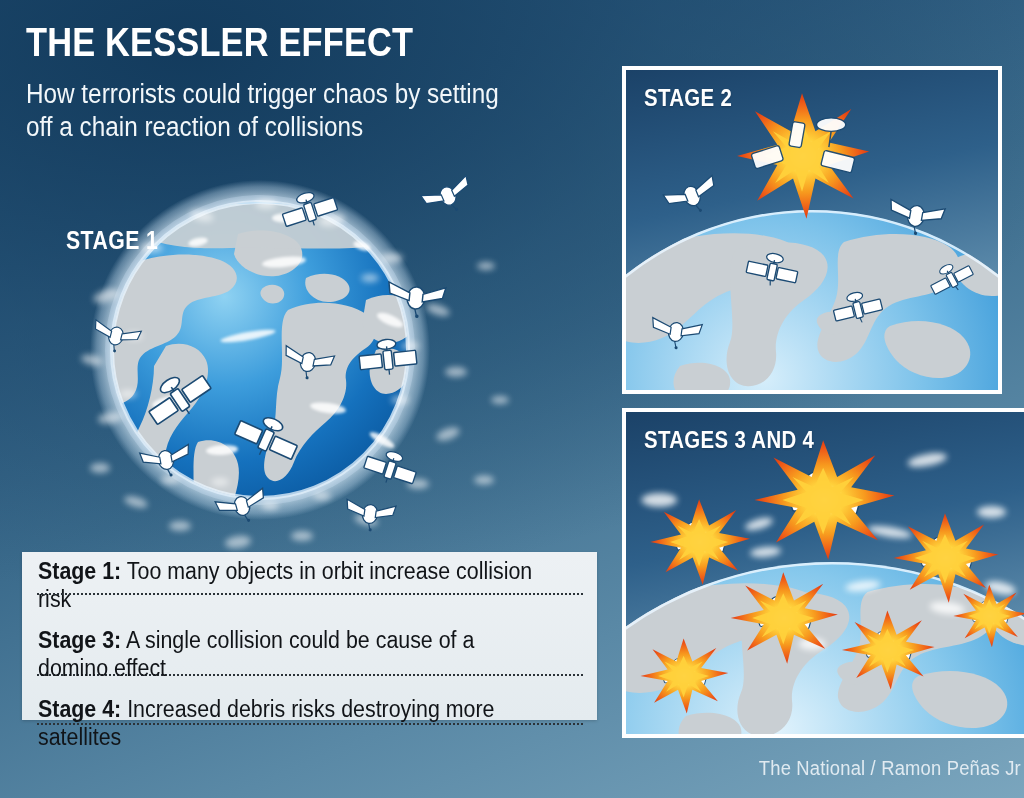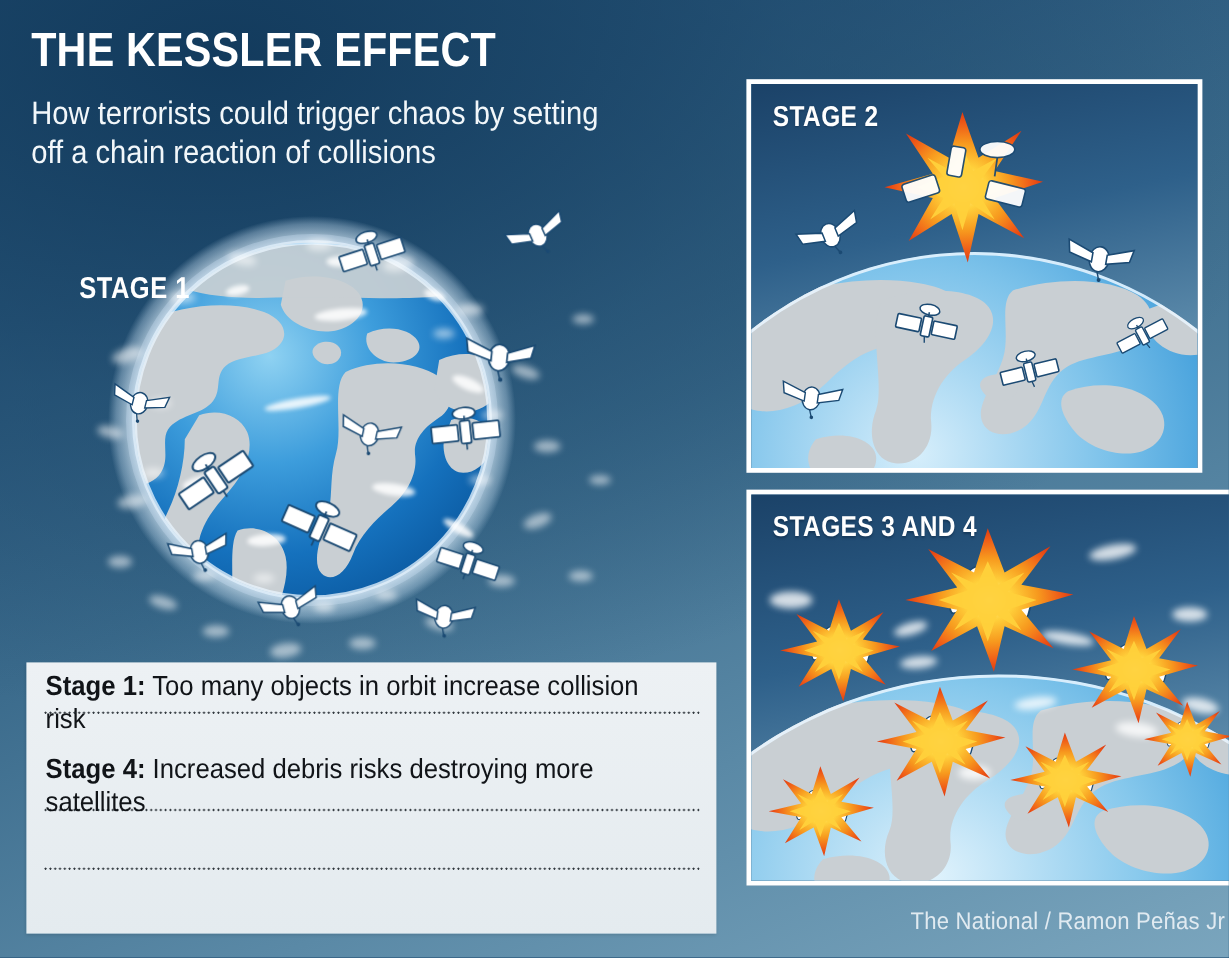--- a/index.html
+++ b/index.html
@@ -35,21 +35,21 @@
     font-size:25px;font-weight:bold;color:#ffffff;letter-spacing:0.5px;
     font-family:"Liberation Sans Narrow","Liberation Sans",sans-serif;
     transform:scaleX(0.85);transform-origin:left top;
     text-transform:uppercase;
   }
   
   #stage1-scene{position:absolute;left:70px;top:150px;width:470px;height:410px;}
   #stage1-scene svg{display:block;}
   
   .legend{
-    position:absolute;left:22px;top:552px;width:575px;height:226px;
+    position:absolute;left:22px;top:552px;width:575px;height:168px;
     background:linear-gradient(180deg,#edf1f4 0%, #e4ebef 100%);
     box-shadow:0 1px 3px rgba(0,0,0,0.18);
     padding:0;box-sizing:border-box;
   }
   .legend-row{
     position:relative;padding:5px 14px 4px 16px;box-sizing:border-box;
     font-family:"Liberation Sans Narrow","Liberation Sans",sans-serif;
     color:#111418;
   }
   .legend-row .ltext{
@@ -238,20 +238,26 @@
     <div class="legend-row">
       <span class="ltext">
         <span class="lkey">Stage 1:</span>
         <span>Too many objects in orbit increase collision risk</span>
       </span>
     </div>
     <div class="dotsep" style="top:41px"></div>
 
     <div class="dotsep" style="top:122px"></div>
 
+    <div class="legend-row" style="padding-top:9px">
+      <span class="ltext">
+        <span class="lkey">Stage 3:</span>
+        <span>A single collision could be cause of a domino effect</span>
+      </span>
+    </div>
     <div class="dotsep" style="top:171px"></div>
 
     <div class="legend-row" style="padding-top:9px">
       <span class="ltext">
         <span class="lkey">Stage 4:</span>
         <span>Increased debris risks destroying more satellites</span>
       </span>
     </div>
   </div>
 

